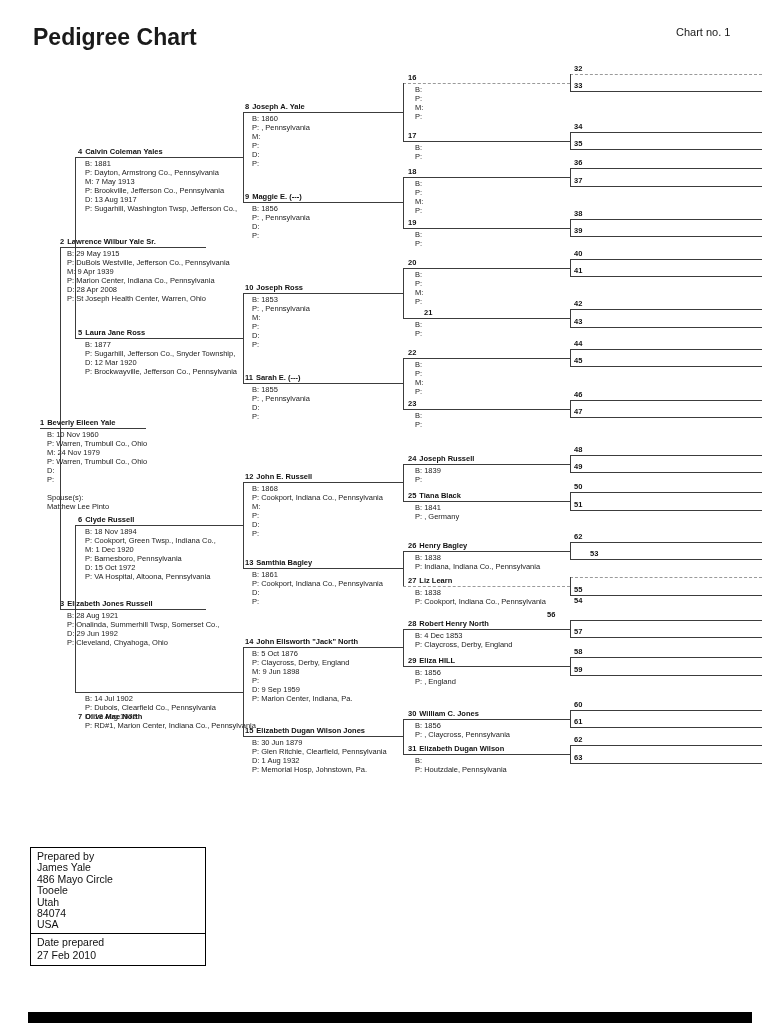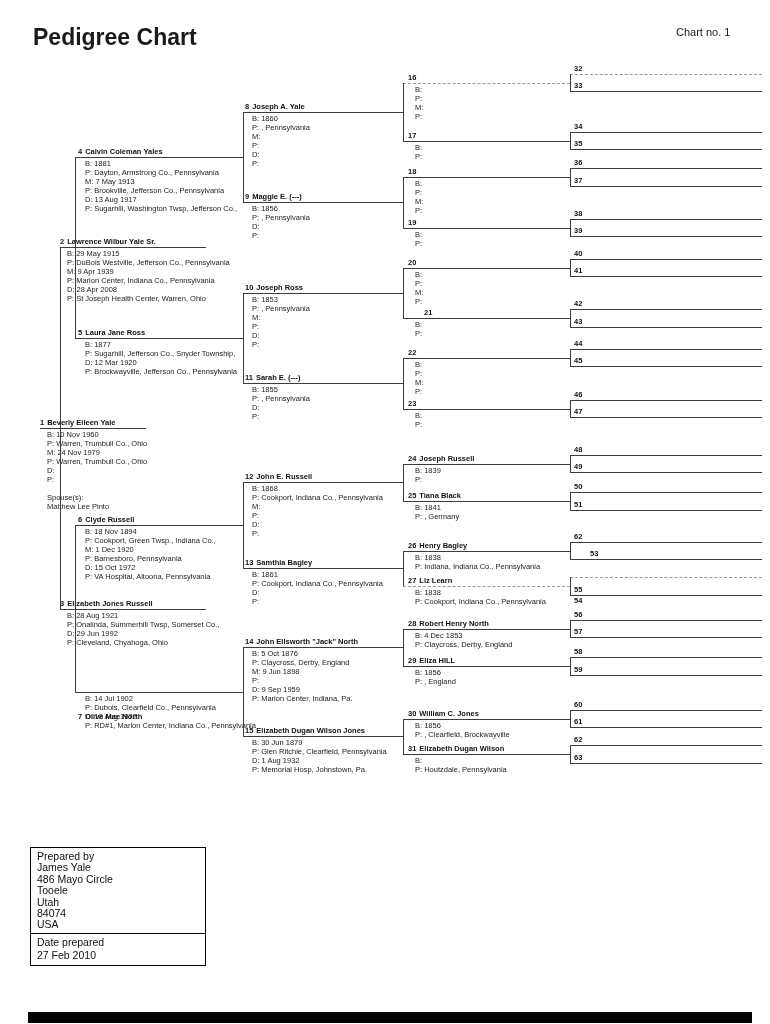--- a/index.html
+++ b/index.html
@@ -258,21 +258,21 @@
       <div class="pname" style="left: 408px; top: 656px;"><span>29</span><span class="nm">Eliza HILL</span></div>
       <div class="hline" style="left: 403px; top: 666px; width: 167px;"></div>
       <div class="pdetails" style="left: 415px; top: 668px;">
         <div class="dline">B: 1856</div>
         <div class="dline">P: , England</div>
       </div>
       <div class="pname" style="left: 408px; top: 708.5px;"><span>30</span><span class="nm">William C. Jones</span></div>
       <div class="hline" style="left: 403px; top: 718.5px; width: 167px;"></div>
       <div class="pdetails" style="left: 415px; top: 720.5px;">
         <div class="dline">B: 1856</div>
-        <div class="dline">P: , Clearfield, Brockwayville</div>
+        <div class="dline">P: , Claycross, Pennsylvania</div>
       </div>
       <div class="pname" style="left: 408px; top: 744px;"><span>31</span><span class="nm">Elizabeth Dugan Wilson</span></div>
       <div class="hline" style="left: 403px; top: 754px; width: 167px;"></div>
       <div class="pdetails" style="left: 415px; top: 756px;">
         <div class="dline">B:</div>
         <div class="dline">P: Houtzdale, Pennsylvania</div>
       </div>
       <div class="snum" style="left: 574px; top: 64px;">32</div>
       <div class="hline dashed" style="left: 570px; top: 74px; width: 192px;"></div>
       <div class="snum" style="left: 574px; top: 81px;">33</div>
@@ -314,21 +314,21 @@
       <div class="snum" style="left: 574px; top: 500px;">51</div>
       <div class="hline" style="left: 570px; top: 510px; width: 192px;"></div>
       <div class="snum" style="left: 574px; top: 532px;">62</div>
       <div class="hline" style="left: 570px; top: 542px; width: 192px;"></div>
       <div class="snum" style="left: 574px; top: 549px; margin-left: 16px;">53</div>
       <div class="hline" style="left: 570px; top: 559px; width: 192px;"></div>
       <div class="snum" style="left: 574px; top: 596px;">54</div>
       <div class="hline dashed" style="left: 570px; top: 577px; width: 192px;"></div>
       <div class="snum" style="left: 574px; top: 585px;">55</div>
       <div class="hline" style="left: 570px; top: 595px; width: 192px;"></div>
-      <div class="snum" style="left: 574px; top: 610px; text-align: right;">56</div>
+      <div class="snum" style="left: 547px; top: 610px; text-align: right;">56</div>
       <div class="hline" style="left: 570px; top: 620px; width: 192px;"></div>
       <div class="snum" style="left: 574px; top: 627px;">57</div>
       <div class="hline" style="left: 570px; top: 637px; width: 192px;"></div>
       <div class="snum" style="left: 574px; top: 647px;">58</div>
       <div class="hline" style="left: 570px; top: 657px; width: 192px;"></div>
       <div class="snum" style="left: 574px; top: 665px;">59</div>
       <div class="hline" style="left: 570px; top: 675px; width: 192px;"></div>
       <div class="snum" style="left: 574px; top: 700px;">60</div>
       <div class="hline" style="left: 570px; top: 710px; width: 192px;"></div>
       <div class="snum" style="left: 574px; top: 717px;">61</div>

